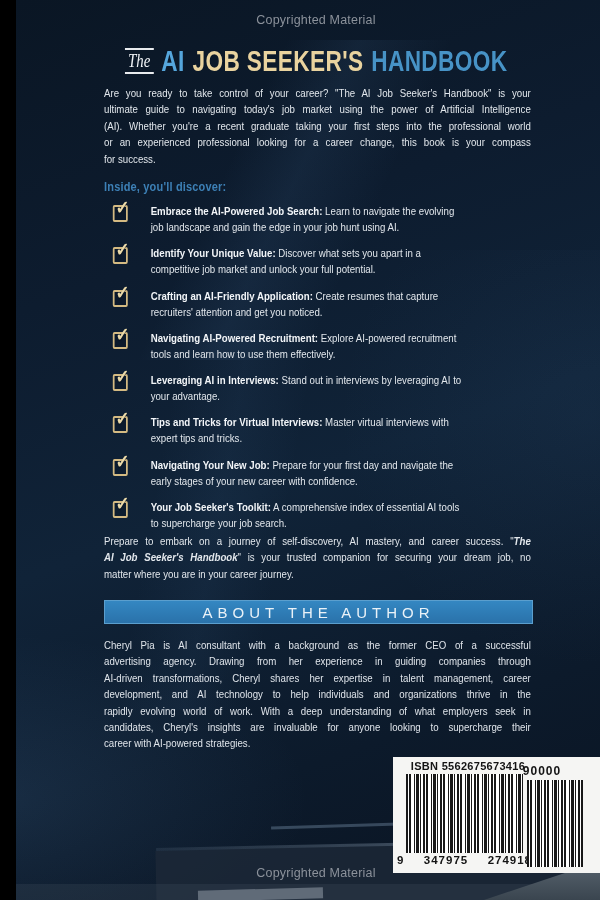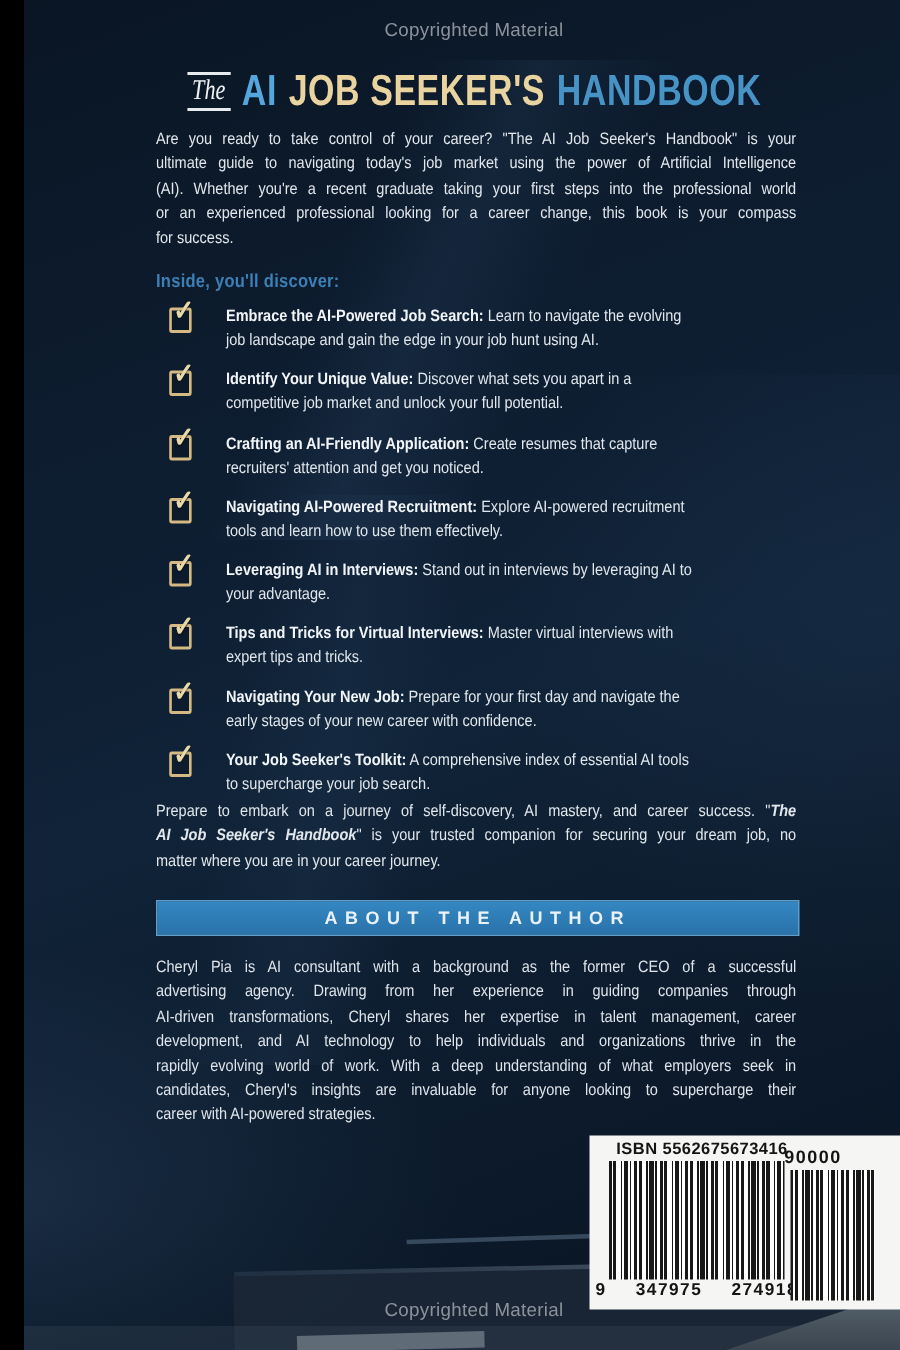--- a/index.html
+++ b/index.html
@@ -51,21 +51,21 @@
     text-shadow:0 1px 1px rgba(5,12,22,0.7);line-height:1;}
   .btext{margin-left:26px;font-size:11px;line-height:16px;color:#e2e7ec;}
   .btext b{font-weight:700;color:#f2f5f8;}
 
   .closing{top:533px;font-size:11px;line-height:16.4px;color:#e2e7ec;}
   .closing .ital{font-style:italic;font-weight:700;}
 
   .banner{position:absolute;top:600px;left:88px;width:427px;height:22px;z-index:2;
     background:linear-gradient(180deg,#3487c2,#2a72aa);border:1px solid #5b9fce;
     display:flex;align-items:center;justify-content:center;}
-  .banner span{font-size:12px;font-weight:700;letter-spacing:5px;color:#eaf2f8;}
+  .banner span{font-size:15px;font-weight:400;letter-spacing:5px;color:#eaf2f8;}
 
   .bio{top:637px;font-size:11px;line-height:16.4px;color:#dfe4ea;}
 
   
   .lap{position:absolute;pointer-events:none;z-index:1;}
   .lap-dark{left:140px;top:846px;width:470px;height:60px;background:rgba(28,40,55,0.85);transform:rotate(-1.2deg);}
   .lap-line1{left:140px;top:843px;width:470px;height:3px;
     background:linear-gradient(90deg,rgba(140,160,180,0.12),rgba(165,185,205,0.5));transform:rotate(-1.2deg);}
   .lap-line2{left:255px;top:821px;width:345px;height:2.5px;background:rgba(120,145,170,0.4);transform:rotate(-1.8deg);}
   .lap-bottom{left:0;top:884px;width:600px;height:16px;background:rgba(64,78,94,0.28);}

